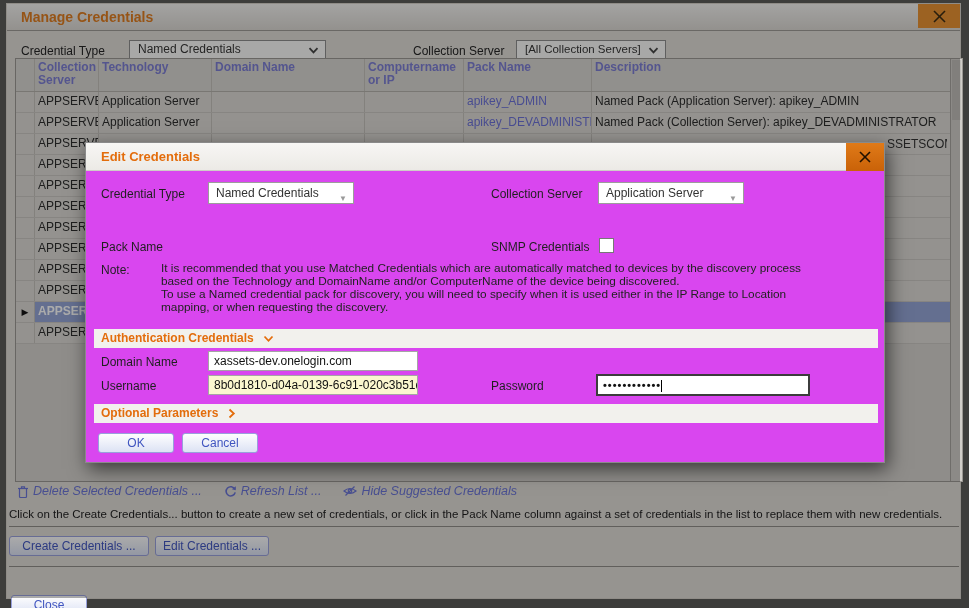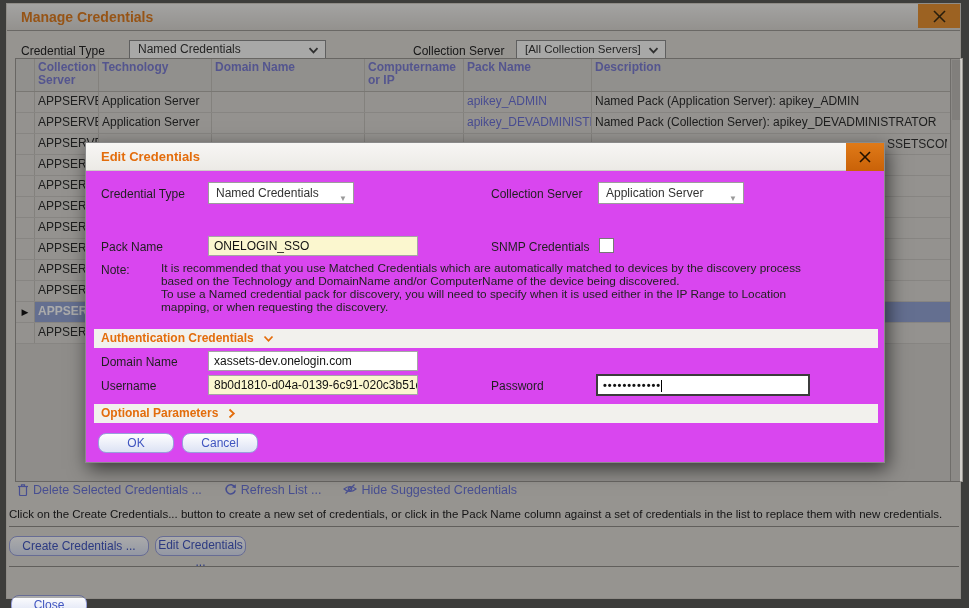--- a/index.html
+++ b/index.html
@@ -39,25 +39,25 @@
   .grow.sel-row .c-sel { background:#dcdad5; color:#111; font-weight:normal; text-align:center; padding-top:4px; font-size:9px; }
   .gscroll { position:absolute; right:0; top:0; width:12px; height:100%;
              background:#d0cdc8; border-left:1px solid #a5a29d; }
   .gthumb { position:absolute; left:1px; top:1px; width:9px; height:60px; background:#c0bdb8; }
   .frag { position:absolute; left:880px; top:133px; width:60px; height:15px; overflow:hidden;
           font-size:12px; color:#2f2f2f; white-space:nowrap; z-index:2; }
 
   
   .linkbar { position:absolute; left:10px; top:479px; height:16px; display:flex; gap:22px;
              font-size:12.5px; color:#6a74d8; }
-  .linkbar .lk { display:flex; align-items:flex-start; gap:4px; cursor:pointer; }
+  .linkbar .lk { display:flex; align-items:center; gap:4px; cursor:pointer;font-style:italic; }
   .instruction { position:absolute; left:2px; top:504px; width:950px; font-size:11.5px;
                  color:#1a1a1a; white-space:nowrap; overflow:hidden; }
   .hdiv { position:absolute; left:2px; width:950px; border-top:1px solid #8f8c87; }
-  .pill { position:absolute; height:20px; border:1.5px solid #98a0dc; border-radius:8px;
+  .pill { position:absolute; height:20px; border:1.5px solid #98a0dc; border-radius:3px;
           background:linear-gradient(#fefefe,#dce2f4); color:#4055c0; font-size:12px;
           font-family:"Liberation Sans", sans-serif; text-align:center; line-height:17px; cursor:pointer; }
 
   .dim { position:absolute; inset:0; background:rgba(10,10,10,0.34); z-index:50; }
 
   
   .dlg { position:absolute; left:85px; top:142px; width:800px; height:321px; background:#d946ef;
          border:1px solid #8a8a8a; box-shadow:3px 6px 18px rgba(0,0,0,0.6); z-index:100; }
   .dlg-head { position:absolute; left:0; top:0; width:100%; height:28px;
               background:linear-gradient(#f7f6f4,#eceae6); border-bottom:1px solid #cfccc7; }
@@ -266,21 +266,21 @@
             <circle cx="7" cy="6" r="1.8" fill="none" stroke="#6a74d8" stroke-width="1.2"></circle>
             <line x1="2.5" y1="10.5" x2="11.5" y2="1.5" stroke="#6a74d8" stroke-width="1.2"></line>
           </svg>
         <span>Hide Suggested Credentials</span>
       </span>
     </div>
 
     <div class="instruction">Click on the Create Credentials... button to create a new set of credentials, or click in the Pack Name column against a set of credentials in the list to replace them with new credentials.</div>
     <div class="hdiv" style="top:522px;"></div>
     <button class="pill" style="left:2px; top:532px; width:140px;">Create Credentials ...</button>
-    <button class="pill" style="left:148px; top:532px; width:91px;">Edit Credentials ...</button>
+    <button class="pill" style="left:148px; top:532px; width:114px;">Edit Credentials ...</button>
     <div class="hdiv" style="top:562px;"></div>
     <button class="pill" style="left:4px; top:567px; width:76px;margin-top:24px;">Close</button>
 
     <div class="dim"></div>
   </div>
 
   <div class="dlg">
     <div class="dlg-head">
       <span class="dlg-title">Edit Credentials</span>
       <div class="dlg-close">
@@ -297,21 +297,20 @@
       <span class="tri">▼</span>
     </div>
     <span class="dlabel" style="left:405px; top:44px;">Collection Server</span>
     <div class="ddd" style="left:512px; top:39px;">
       <span>Application Server</span>
       <span class="tri">▼</span>
     </div>
 
 
     <span class="dlabel" style="left:15px; top:97px;">Pack Name</span>
-    <div class="inp yellow" style="left:122px; top:93px;">ONELOGIN_SSO</div>
     <span class="dlabel" style="left:405px; top:97px;">SNMP Credentials</span>
     <div class="chk" style="left:513px; top:95px;"></div>
 
     <span class="dlabel" style="left:15px; top:120px;text-align:center;">Note:</span>
     <div class="noteline" style="top:118px;">It is recommended that you use Matched Credentials which are automatically matched to devices by the discovery process</div>
     <div class="noteline" style="top:131px;">based on the Technology and DomainName and/or ComputerName of the device being discovered.</div>
     <div class="noteline" style="top:144px;">To use a Named credential pack for discovery, you will need to specify when it is used either in the IP Range to Location</div>
     <div class="noteline" style="top:157px;">mapping, or when requesting the discovery.</div>
 
     <div class="secbar" style="top:186px;">

